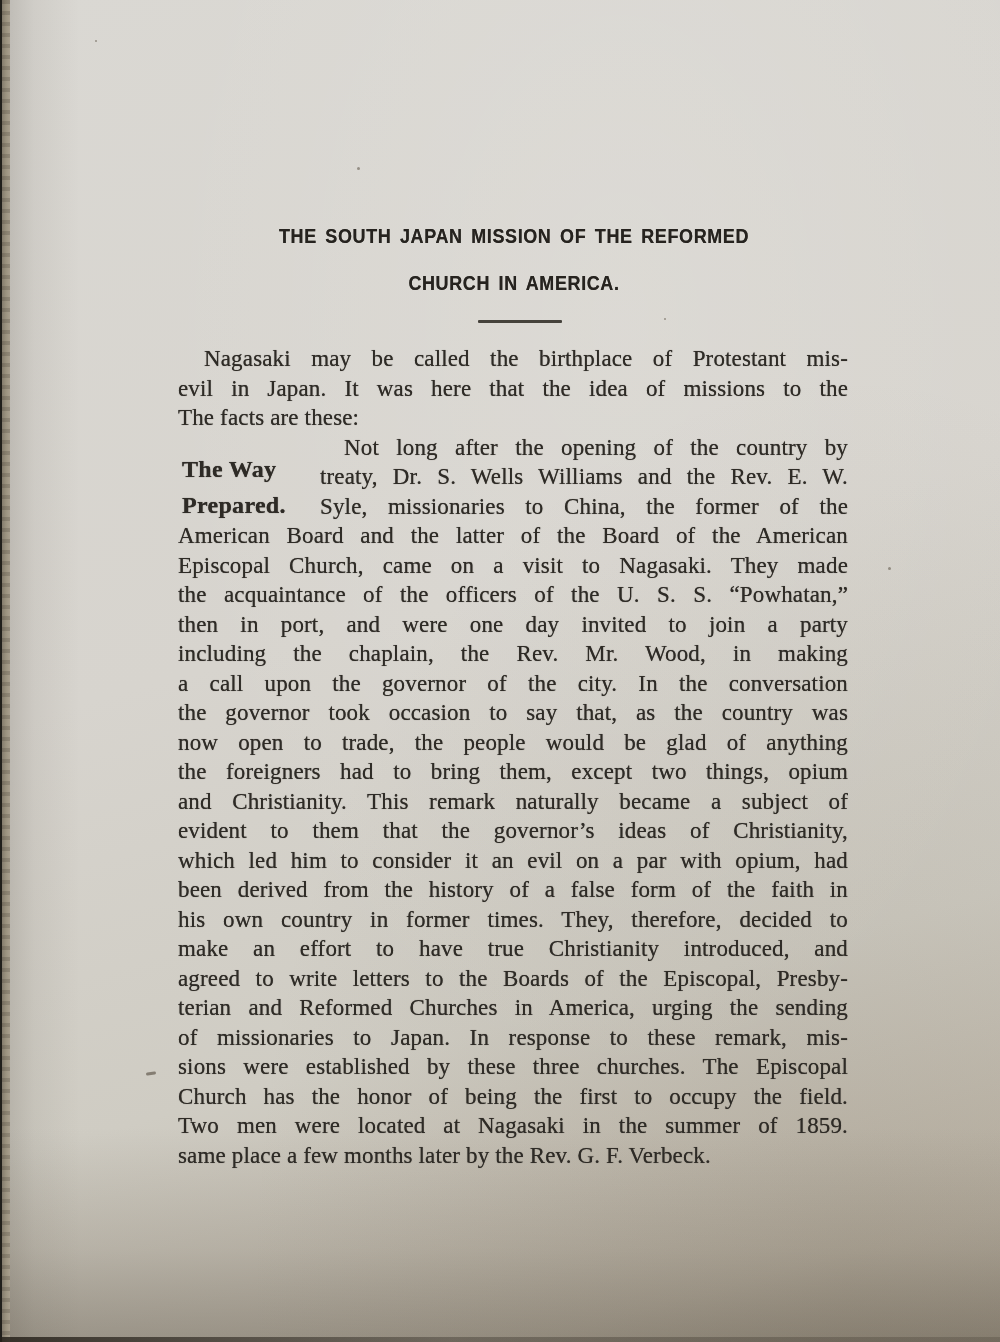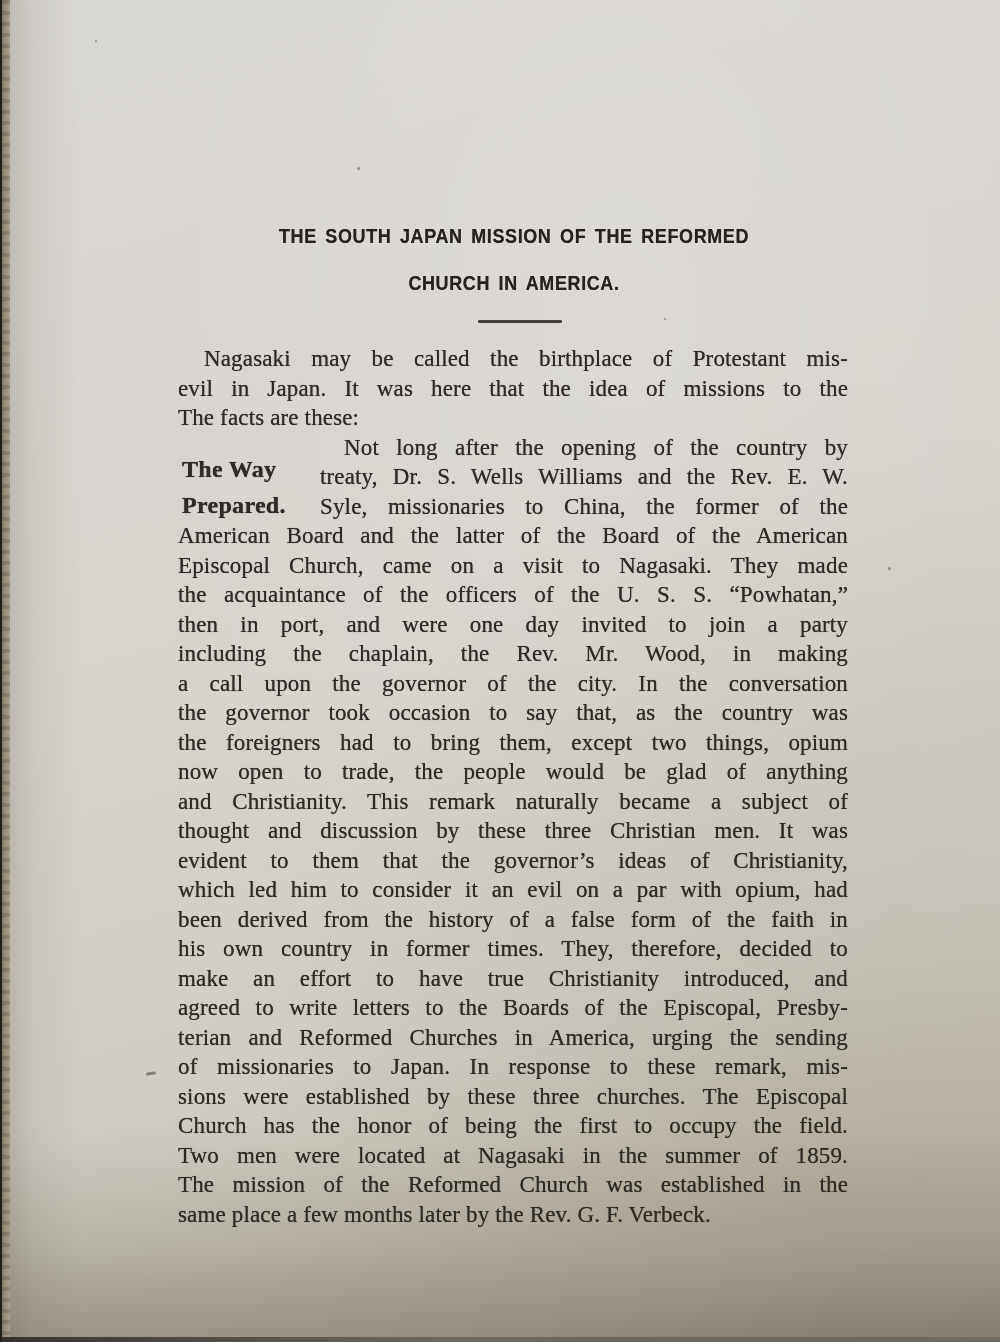--- a/index.html
+++ b/index.html
@@ -126,36 +126,34 @@
     <div class="line inset-first">Not long after the opening of the country by</div>
         <div class="line inset">treaty, Dr. S. Wells Williams and the Rev. E. W.</div>
         <div class="line inset">Syle, missionaries to China, the former of the</div>
         <div class="line">American Board and the latter of the Board of the American</div>
         <div class="line">Episcopal Church, came on a visit to Nagasaki. They made</div>
         <div class="line">the acquaintance of the officers of the U. S. S. “Powhatan,”</div>
         <div class="line">then in port, and were one day invited to join a party</div>
         <div class="line">including the chaplain, the Rev. Mr. Wood, in making</div>
         <div class="line">a call upon the governor of the city. In the conversation</div>
         <div class="line">the governor took occasion to say that, as the country was</div>
+        <div class="line">now open to trade, the people would be glad of anything</div>
         <div class="line">the foreigners had to bring them, except two things, opium</div>
-        <div class="line">now open to trade, the people would be glad of anything</div>
         <div class="line">and Christianity. This remark naturally became a subject of</div>
-        <div class="line">thought and discussion by these three Christian men. It was</div>
         <div class="line">evident to them that the governor’s ideas of Christianity,</div>
         <div class="line">which led him to consider it an evil on a par with opium, had</div>
         <div class="line">been derived from the history of a false form of the faith in</div>
         <div class="line">his own country in former times. They, therefore, decided to</div>
         <div class="line">make an effort to have true Christianity introduced, and</div>
         <div class="line">agreed to write letters to the Boards of the Episcopal, Presby-</div>
         <div class="line">terian and Reformed Churches in America, urging the sending</div>
         <div class="line">of missionaries to Japan. In response to these remark, mis-</div>
         <div class="line">sions were established by these three churches. The Episcopal</div>
         <div class="line">Church has the honor of being the first to occupy the field.</div>
         <div class="line">Two men were located at Nagasaki in the summer of 1859.</div>
-        <div class="line">The mission of the Reformed Church was established in the</div>
         <div class="line last">same place a few months later by the Rev. G. F. Verbeck.</div>
       </div>
 
   </div>
 
   <div class="speck s1"></div>
   <div class="speck s2"></div>
   <div class="speck s3"></div>
   <div class="speck s4"></div>
   <div class="dash"></div>

